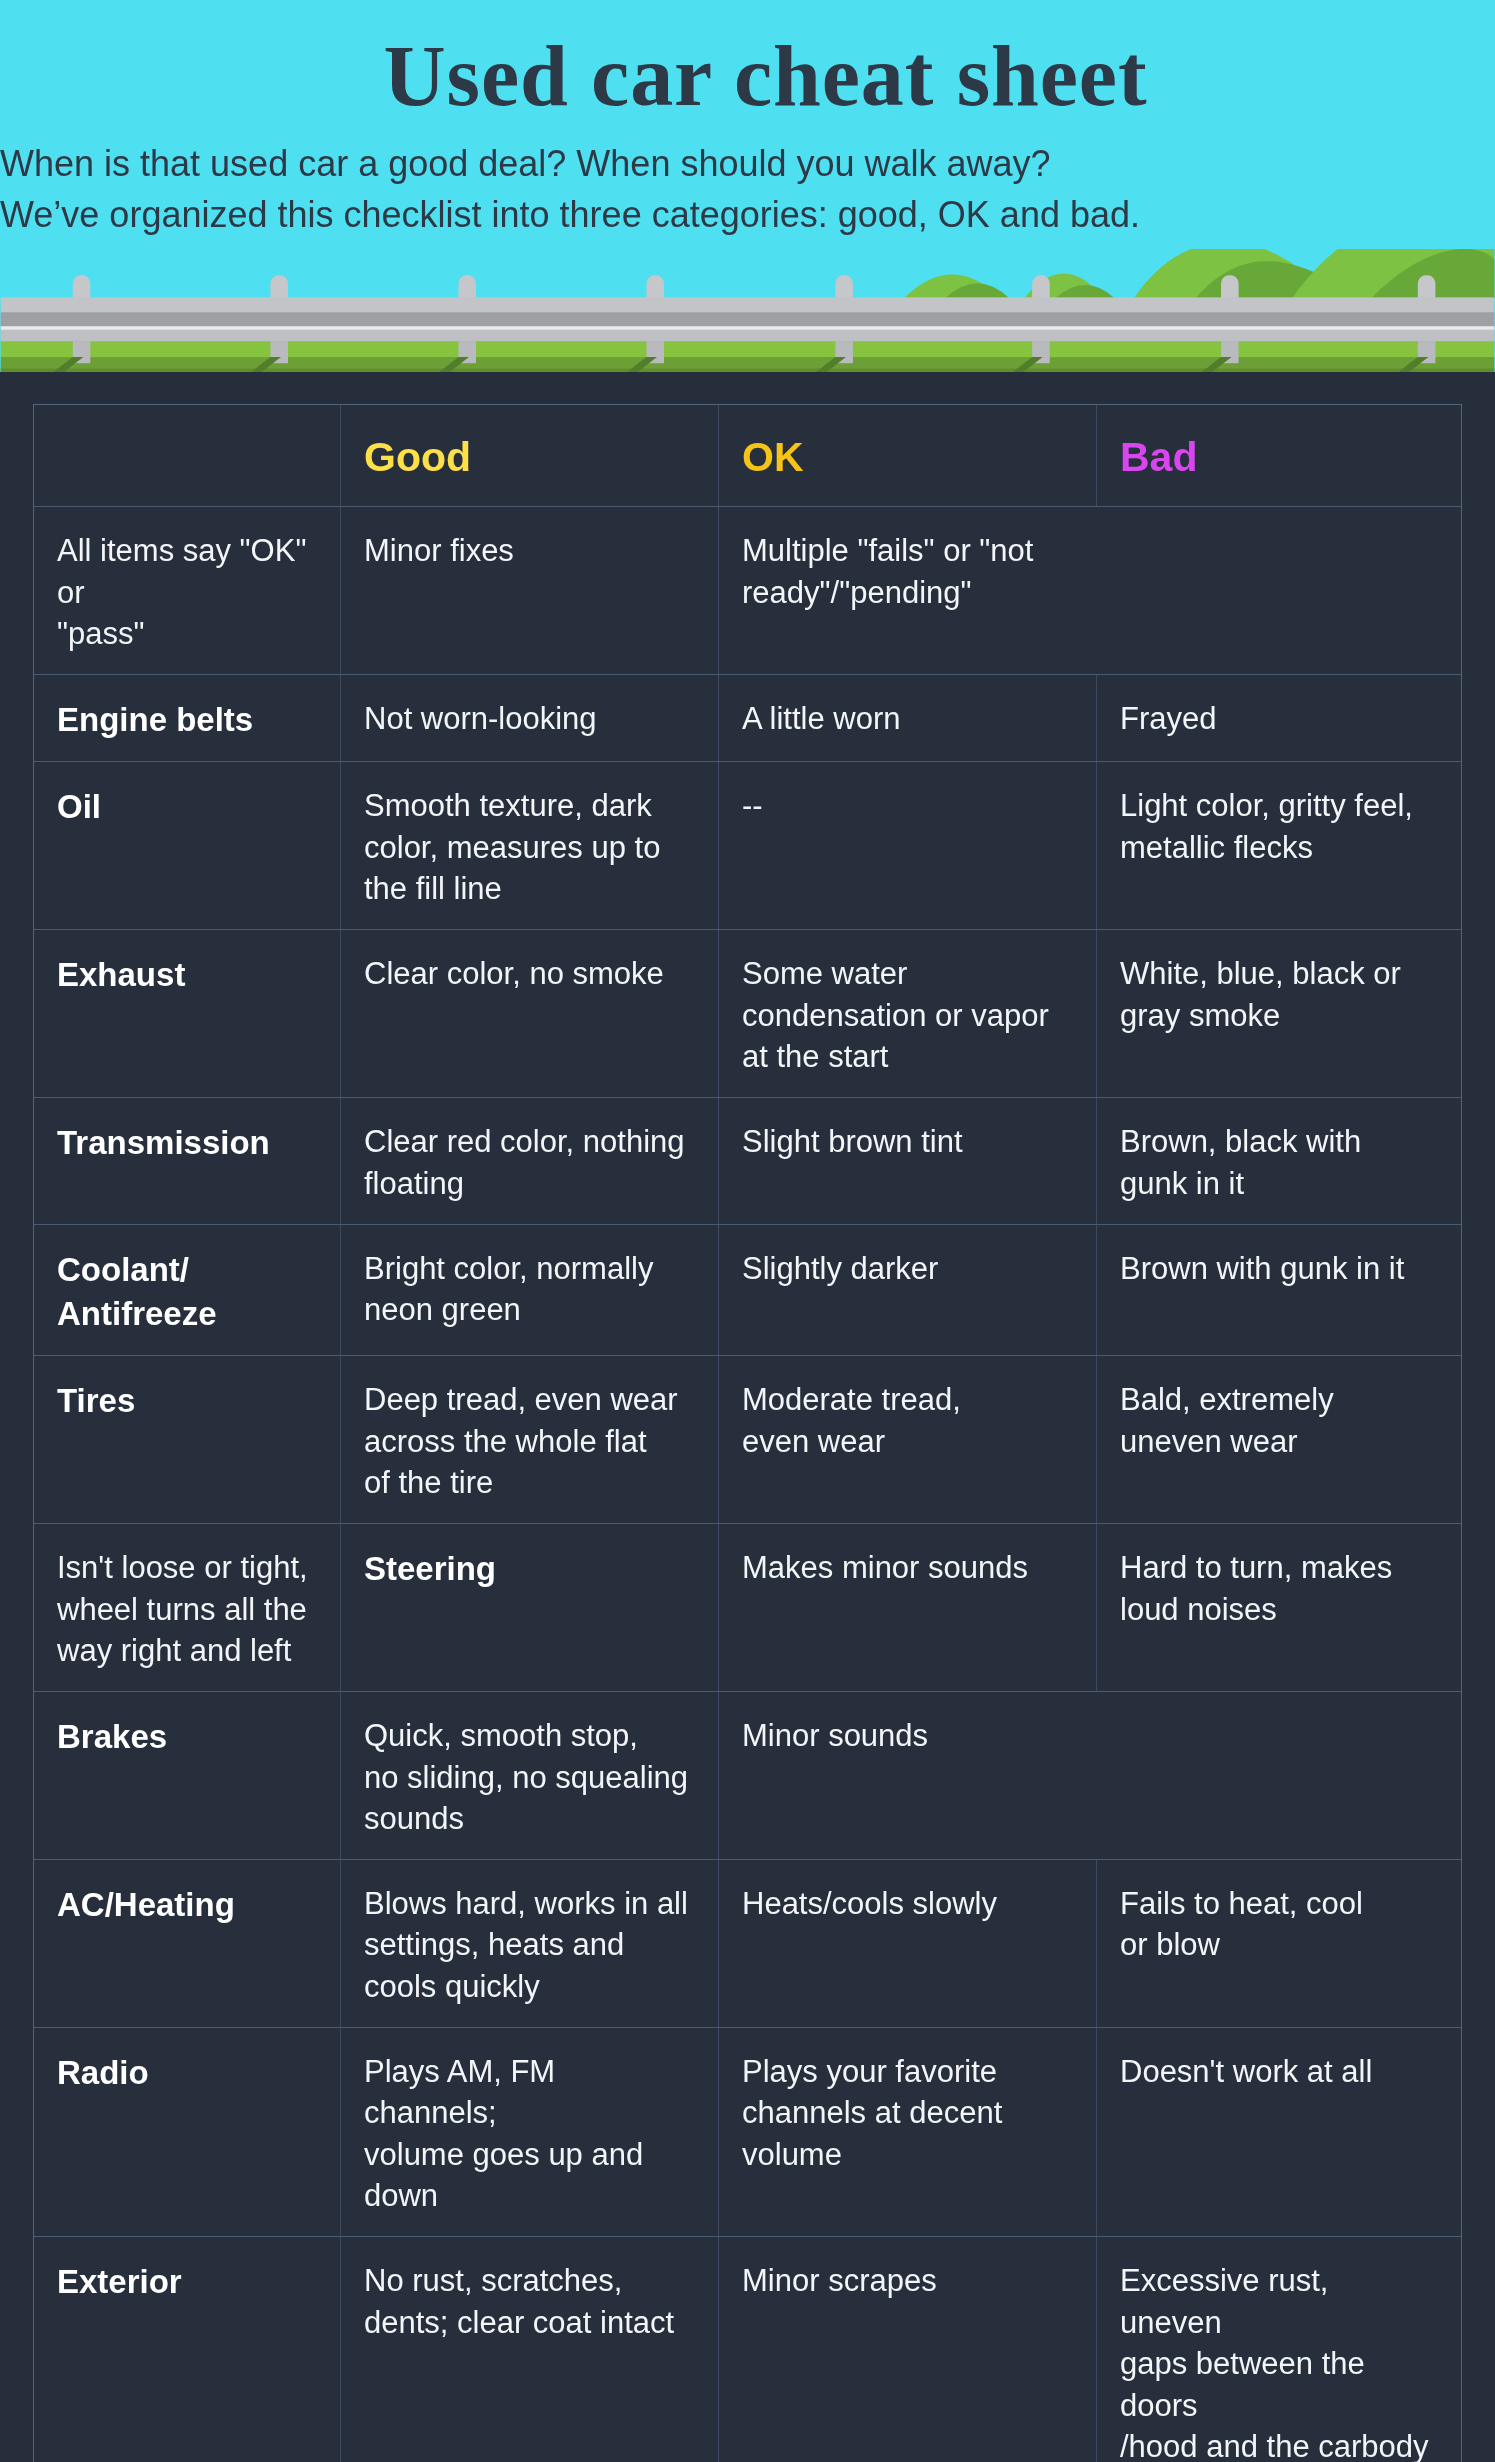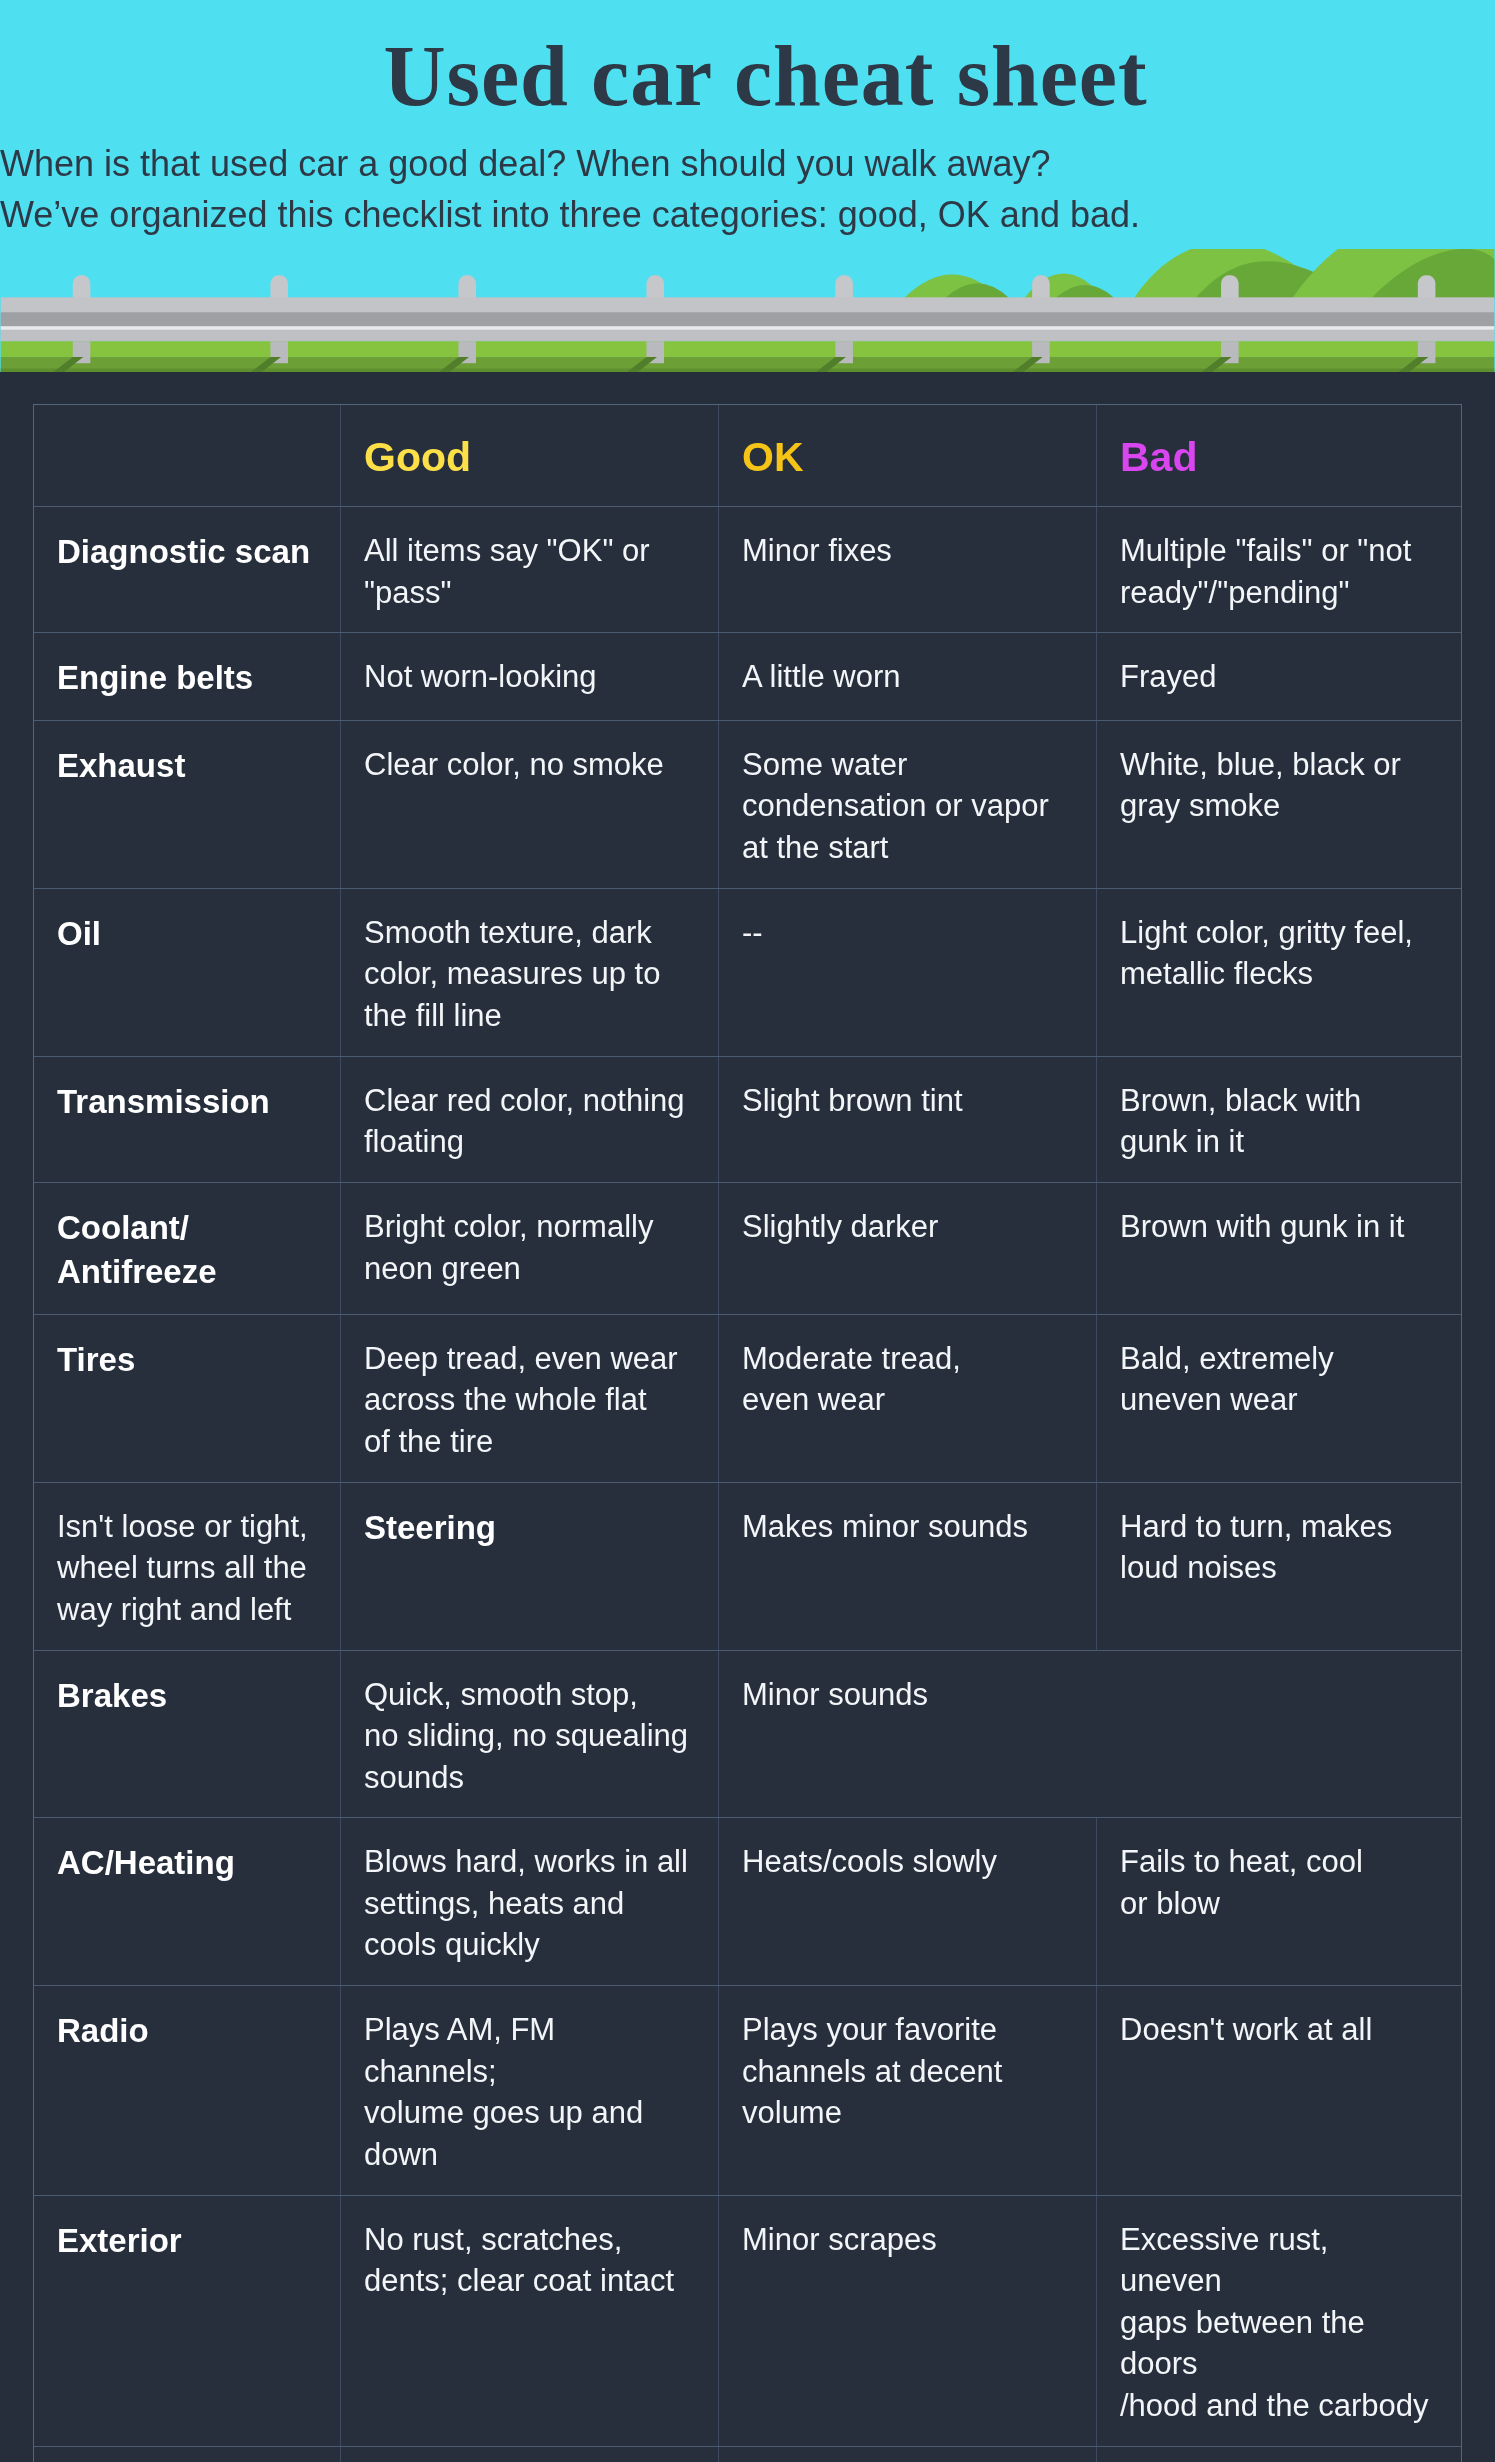--- a/index.html
+++ b/index.html
@@ -149,53 +149,52 @@
   <main class="table-wrap">
     <div class="cheat-table">
       <div class="trow head-row">
         <div class="cell"></div>
         <div class="cell" style="color: #fde047;">Good</div>
         <div class="cell" style="color: rgb(245, 196, 22);">OK</div>
         <div class="cell" style="color: #d946ef;">Bad</div>
       </div>
 
   <div class="trow">
-    <div class="cell label-cell">Diagnostic scan</div>
     <div class="cell">All items say "OK" or
 "pass"</div>
     <div class="cell">Minor fixes</div>
     <div class="cell">Multiple "fails" or "not
 ready"/"pending"</div>
   </div>
 
   <div class="trow">
     <div class="cell label-cell">Engine belts</div>
     <div class="cell">Not worn-looking</div>
     <div class="cell">A little worn</div>
     <div class="cell">Frayed</div>
+  </div>
+
+  <div class="trow">
+    <div class="cell label-cell">Oil</div>
+    <div class="cell">Smooth texture, dark
+color, measures up to
+the fill line</div>
+    <div class="cell">--</div>
+    <div class="cell">Light color, gritty feel,
+metallic flecks</div>
   </div>
 
   <div class="trow">
     <div class="cell label-cell">Exhaust</div>
     <div class="cell">Clear color, no smoke</div>
     <div class="cell">Some water
 condensation or vapor
 at the start</div>
     <div class="cell">White, blue, black or
 gray smoke</div>
-  </div>
-
-  <div class="trow">
-    <div class="cell label-cell">Oil</div>
-    <div class="cell">Smooth texture, dark
-color, measures up to
-the fill line</div>
-    <div class="cell">--</div>
-    <div class="cell">Light color, gritty feel,
-metallic flecks</div>
   </div>
 
   <div class="trow">
     <div class="cell label-cell">Transmission</div>
     <div class="cell">Clear red color, nothing
 floating</div>
     <div class="cell">Slight brown tint</div>
     <div class="cell">Brown, black with
 gunk in it</div>
   </div>

